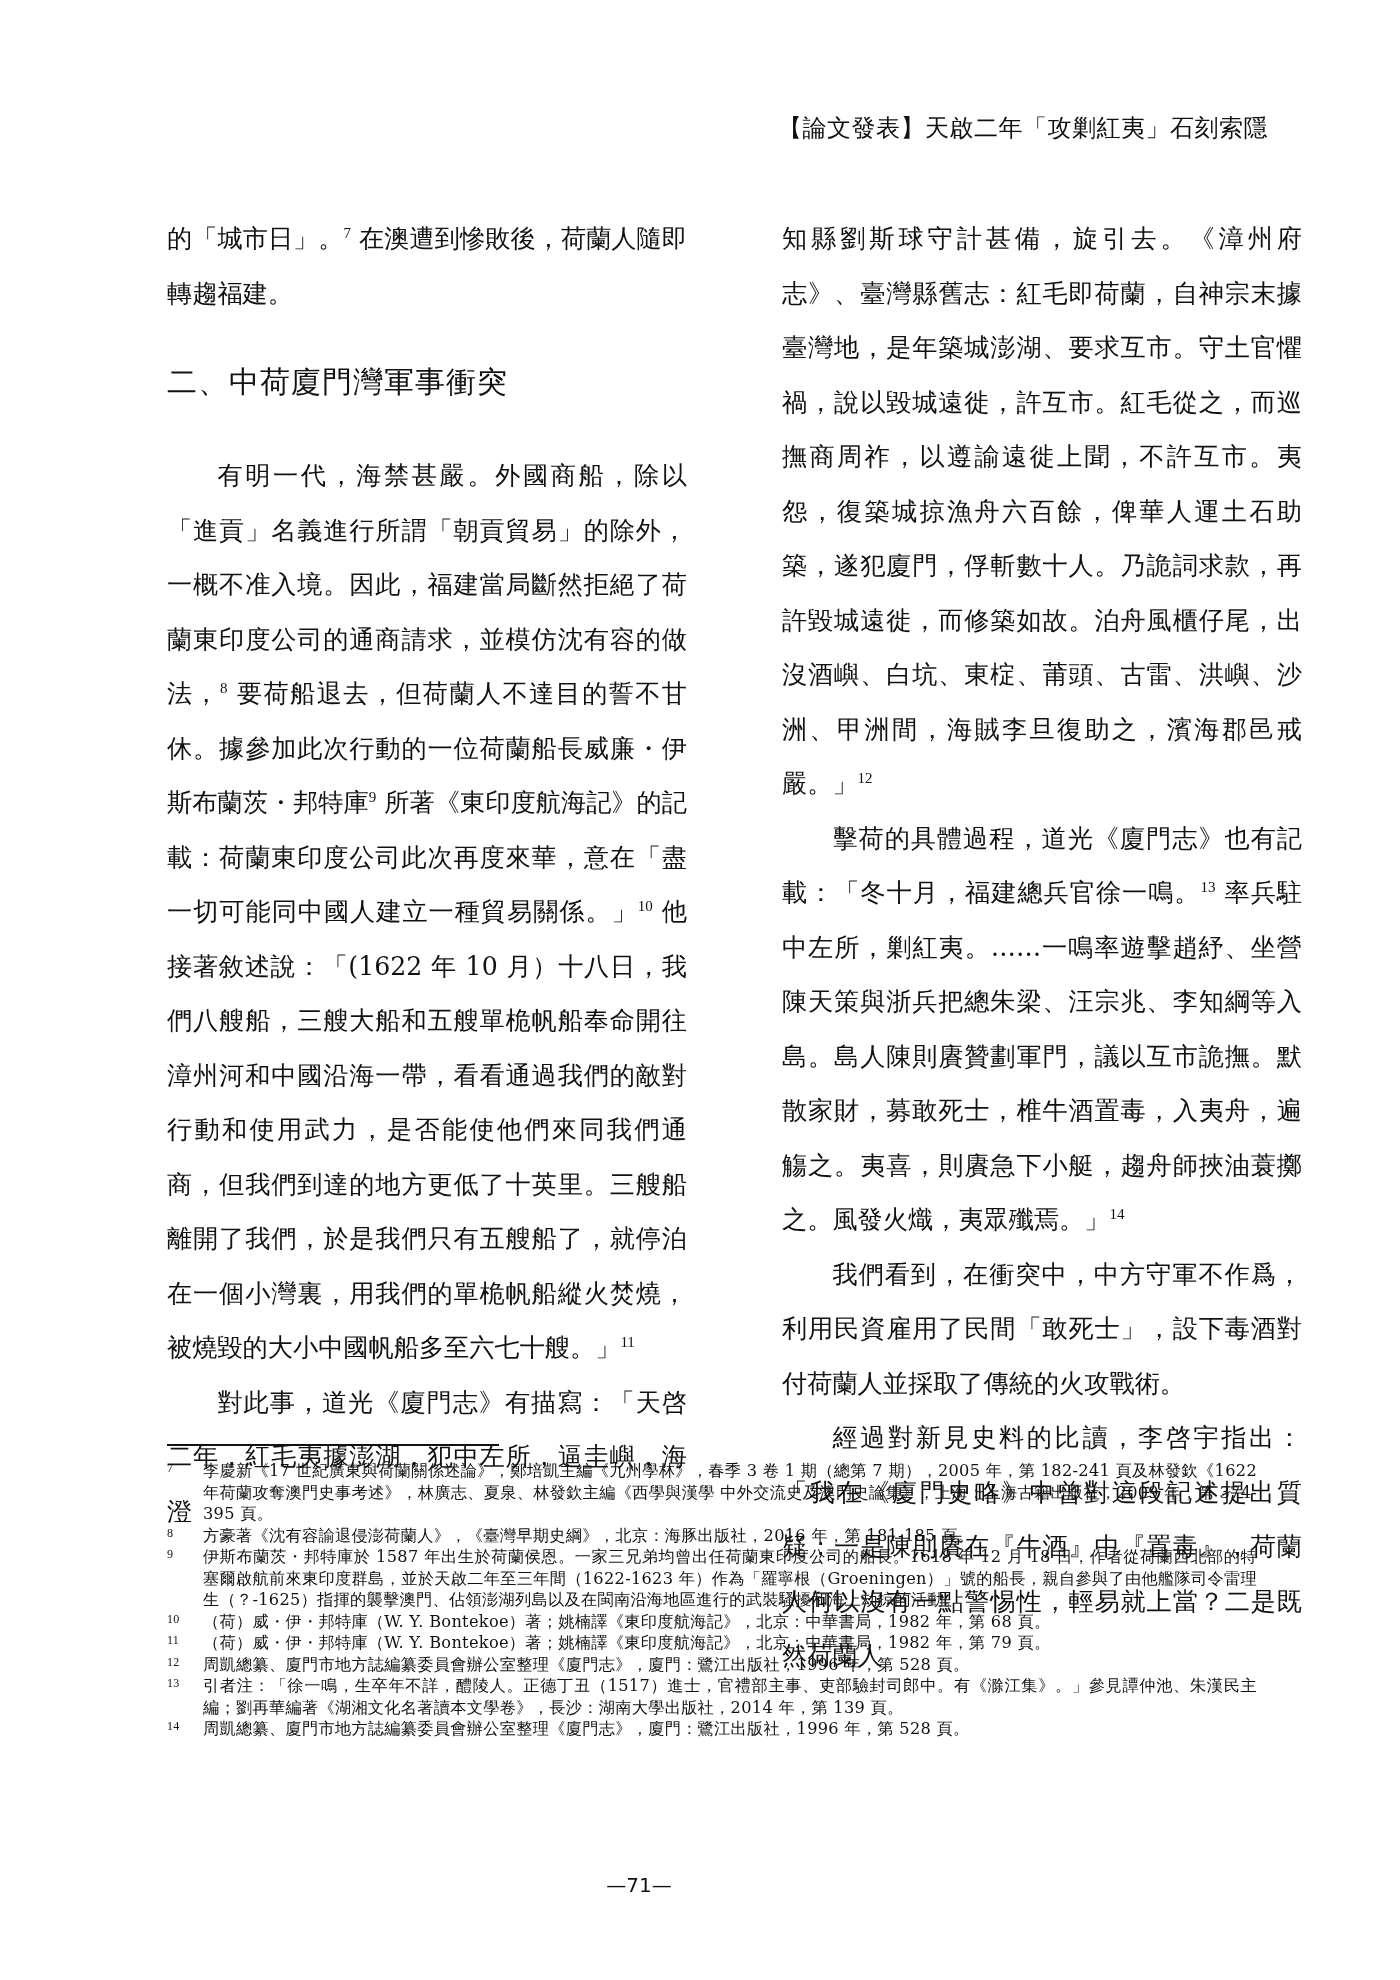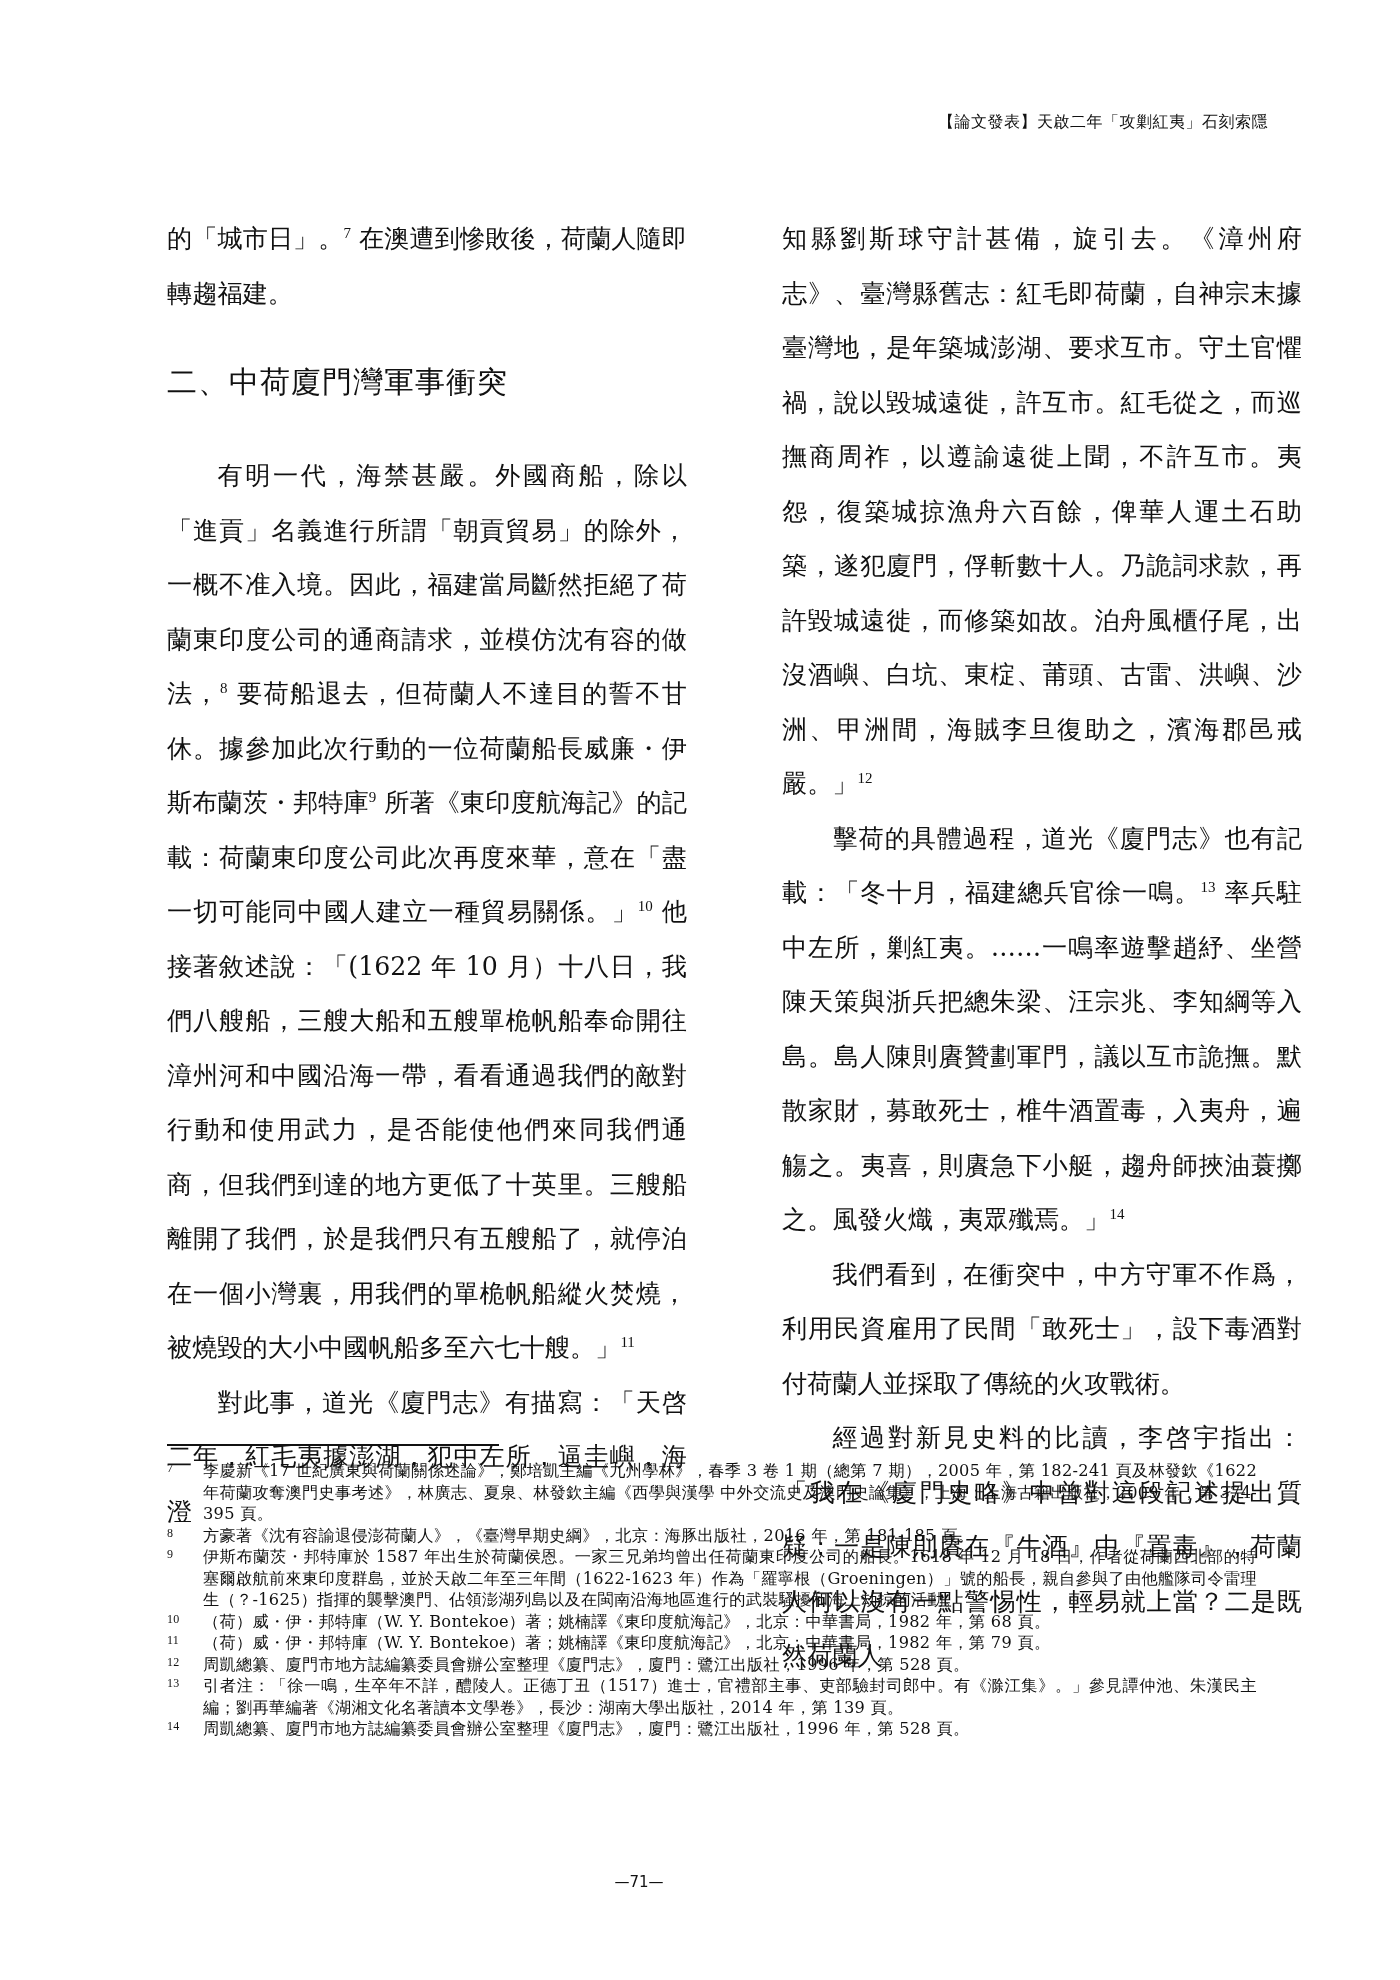--- a/index.html
+++ b/index.html
@@ -3,21 +3,21 @@
 <meta charset="utf-8">
 <style>
   html, body { margin: 0; padding: 0; background: #ffffff; }
   body {
     width: 1400px; height: 1980px; position: relative; overflow: hidden;
     color: #111; font-family: "DejaVu Serif", "Liberation Serif", serif;
   }
   .running-head {
     position: absolute; right: 132px; top: 112px;
     font-family: "DejaVu Sans", "Liberation Sans", sans-serif;
-    font-size: 16px; letter-spacing: 0.5px; color: #111;
+    font-size: 24px; letter-spacing: 0.5px; color: #111;
   }
   .col {
     position: absolute; top: 212px; width: 520px;
     font-size: 25.2px; line-height: 54.5px; text-align: justify;
     text-justify: inter-character;
   }
   .col-left { left: 167px; }
   .col-right { left: 736px; margin-left: 46px; }
   .col p { margin: 0; }
   .col p.indent { text-indent: 2em; }
@@ -35,21 +35,21 @@
     font-size: 16.2px; line-height: 21.5px; letter-spacing: 0.3px;
   }
   .fn { display: flex; }
   .fn-num {
     width: 36px; flex: 0 0 36px; font-size: 12px; font-family: "Liberation Serif", serif;
     line-height: 17px;
   }
   .fn-text { flex: 1; text-align: justify; }
   .page-number {
     position: absolute; left: 0; width: 1278px; top: 1873px; text-align: center;
-    font-family: "DejaVu Sans", "Liberation Sans", sans-serif; font-size: 15px;
+    font-family: "DejaVu Sans", "Liberation Sans", sans-serif; font-size: 20px;
   }
 </style>
 </head>
 <body>
 
 <div class="running-head">【論文發表】天啟二年「攻剿紅夷」石刻索隱</div>
 
 <div class="col col-left">
   <p><span>的「城市日」。</span><sup>7</sup><span> 在澳遭到慘敗後，荷蘭人隨即轉趨福建。</span></p>
   <p class="section-heading">二、中荷廈門灣軍事衝突</p>

